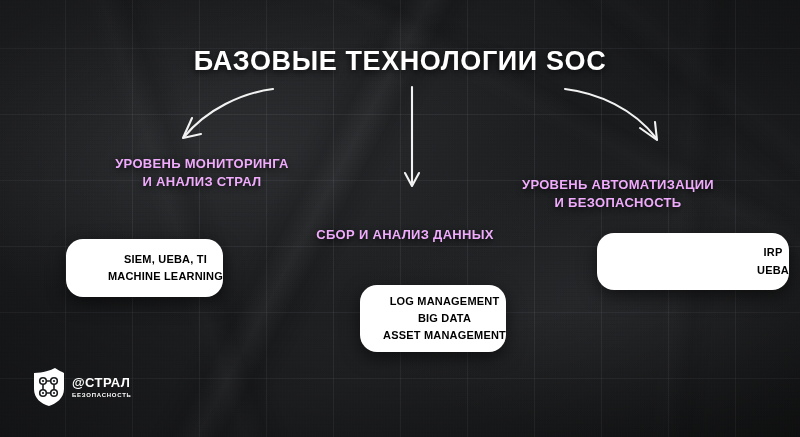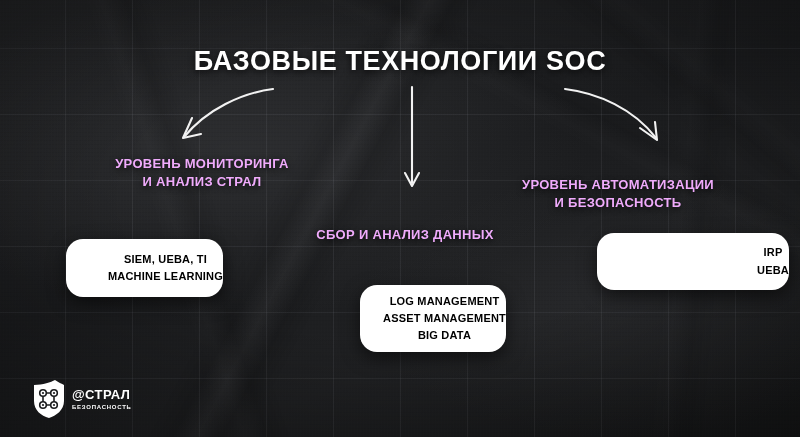--- a/index.html
+++ b/index.html
@@ -127,21 +127,21 @@
     stroke: #f2f2f2;
     stroke-width: 2.1;
     stroke-linecap: round;
     stroke-linejoin: round;
   }
 
   
   .logo {
     position: absolute;
     left: 31px;
-    top: 380px;
+    top: 368px;
     display: flex;
     align-items: center;
     gap: 7px;
   }
   .logo-shield { display: block; }
   .logo-text { line-height: 1; }
   .logo-name {
     color: #ffffff;
     font-size: 13px;
     font-weight: bold;
@@ -200,22 +200,22 @@
   <div class="card card-left">
     <div>
       <span>SIEM, UEBA, TI</span>
       <span>MACHINE LEARNING</span>
     </div>
   </div>
 
   <div class="card card-center">
     <div>
       <span>LOG MANAGEMENT</span>
+      <span>BIG DATA</span>
       <span>ASSET MANAGEMENT</span>
-      <span>BIG DATA</span>
     </div>
   </div>
 
   <div class="card card-right">
     <div>
       <span>IRP</span>
       <span>UEBA</span>
     </div>
   </div>
 

